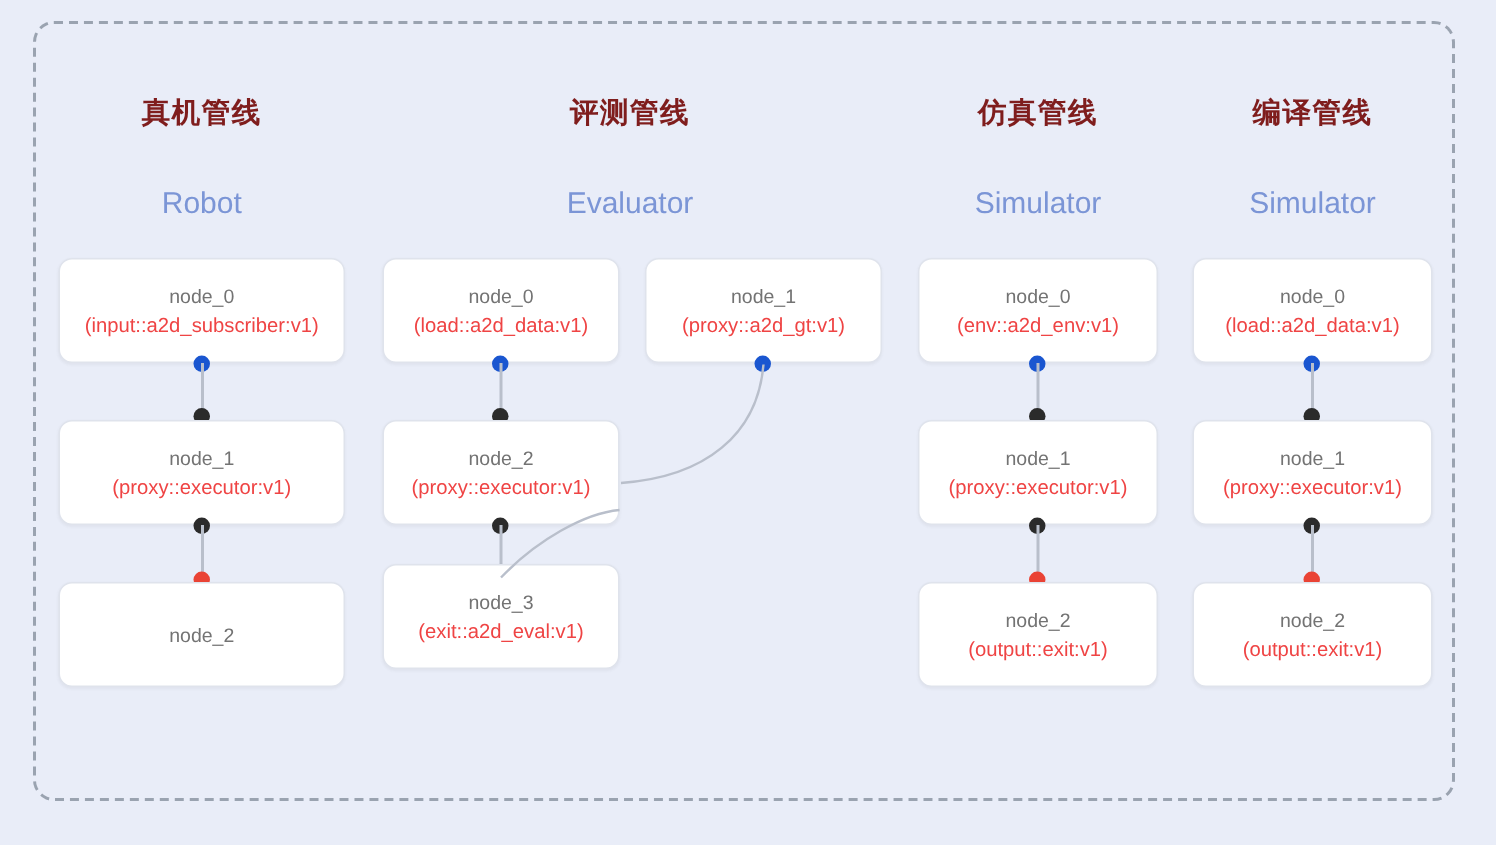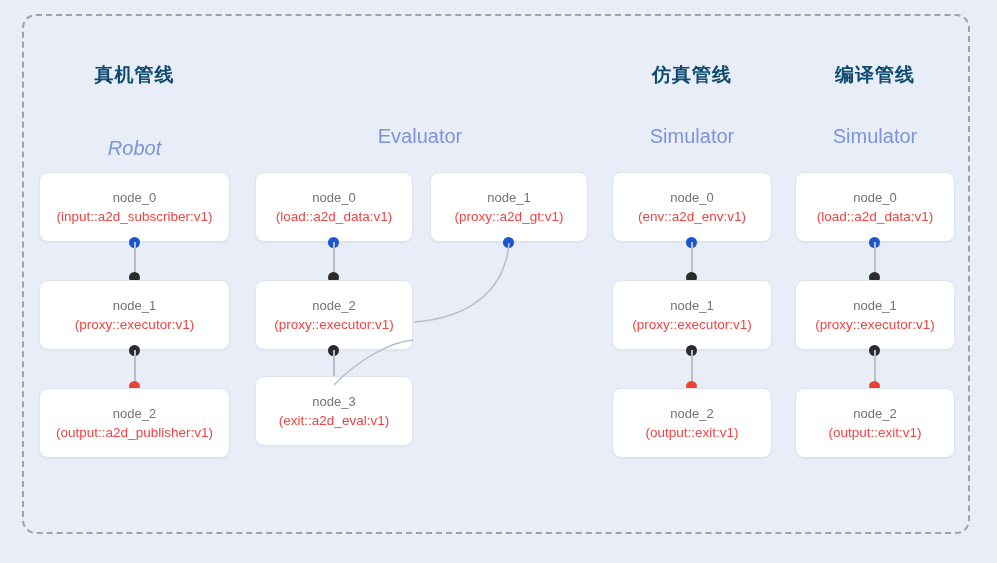--- a/index.html
+++ b/index.html
@@ -29,21 +29,21 @@
     border: 2px dashed #9aa3b0;
     border-radius: 14px;
     box-sizing: border-box;
     background: transparent;
   }
   .col-title-cn {
     position: absolute;
     text-align: center;
     font-size: 19px;
     font-weight: bold;
-    color: #0c4a6e;
+    color: #7f1d1d;
     letter-spacing: 1px;
     white-space: nowrap;
   }
   .col-title-en {
     position: absolute;
     text-align: center;
     font-size: 20px;
     color: #7b95d6;
     white-space: nowrap;
   }
@@ -104,43 +104,43 @@
   }
 </style>
 </head>
 <body>
 
 <div id="canvas">
 
   <div class="dashed-frame"></div>
 
   <div class="col-title-cn" style="left:39px; top:62px; width:191px;">真机管线</div>
-  <div class="col-title-en" style="left:39px; top:137px; width:191px;font-style:italic;">Robot</div>
+  <div class="col-title-en" style="left:39px; top:125px; width:191px;">Robot</div>
 
   <div class="node-box" style="left:39px; top:172px; width:191px; height:70px;">
     <span class="node-name">node_0</span>
     <span class="node-type">(input::a2d_subscriber:v1)</span>
   </div>
   <div class="dot dot-blue" style="left:129px; top:237px;"></div>
   <div class="connector" style="left:134px; top:242px; width:2px; height:38px;"></div>
   <div class="dot dot-black" style="left:129px; top:272px;"></div>
 
   <div class="node-box" style="left:39px; top:280px; width:191px; height:70px;">
     <span class="node-name">node_1</span>
     <span class="node-type">(proxy::executor:v1)</span>
   </div>
   <div class="dot dot-black" style="left:129px; top:345px;"></div>
   <div class="connector" style="left:134px; top:350px; width:2px; height:38px;"></div>
   <div class="dot dot-red" style="left:129px; top:381px;"></div>
 
   <div class="node-box" style="left:39px; top:388px; width:191px; height:70px;">
     <span class="node-name">node_2</span>
-    <span class="node-type">(output::a2d_publisher:v1)</span>
-  </div>
-
+  </div>
+
+  <div class="col-title-cn" style="left:255px; top:62px; width:330px;">评测管线</div>
   <div class="col-title-en" style="left:255px; top:125px; width:330px;">Evaluator</div>
 
   <div class="node-box" style="left:255px; top:172px; width:158px; height:70px;">
     <span class="node-name">node_0</span>
     <span class="node-type">(load::a2d_data:v1)</span>
   </div>
   <div class="dot dot-blue" style="left:328px; top:237px;"></div>
   <div class="connector" style="left:333px; top:242px; width:2px; height:38px;"></div>
   <div class="dot dot-black" style="left:328px; top:272px;"></div>
 

